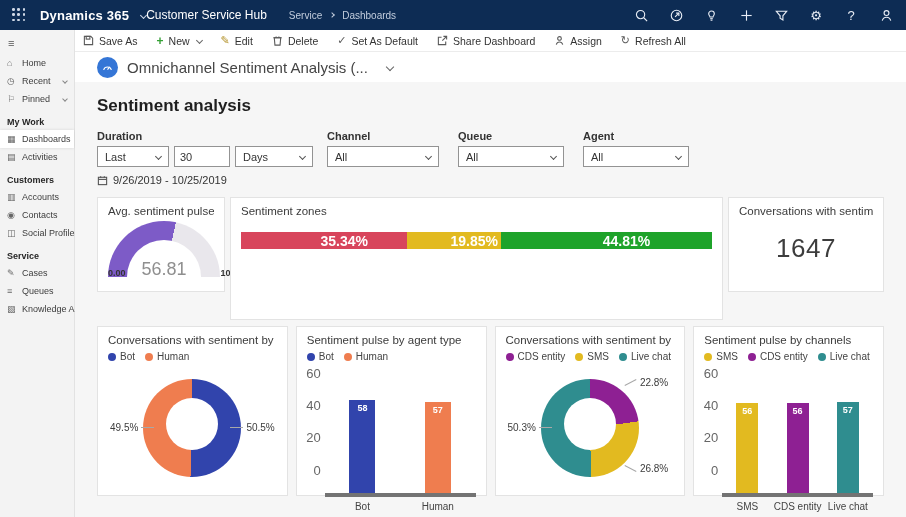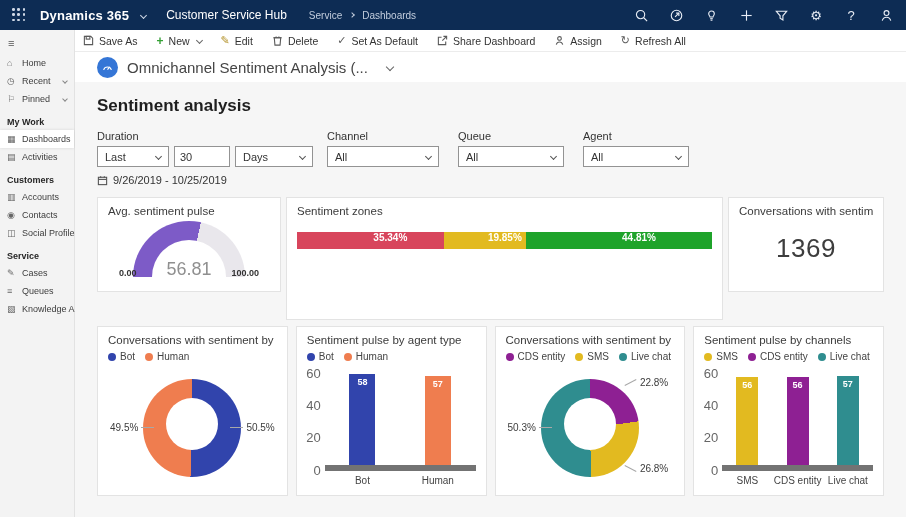--- a/index.html
+++ b/index.html
@@ -8,21 +8,21 @@
     width:906px; height:517px; overflow:hidden; position:relative;
     font-family:"Liberation Sans","DejaVu Sans",sans-serif;
     background:#fff; color:#333;
   }
   
   .topbar { height:30px; background:#0d2c54; display:flex; align-items:center; padding:0 12px; color:#fff; }
   .waffle { width:14px; height:14px; display:grid; grid-template-columns:repeat(3,1fr); gap:2px; cursor:pointer; }
   .waffle i { width:2.5px; height:2.5px; background:#cfd8e6; border-radius:50%; }
   .brand { font-size:13px; font-weight:bold; margin-left:14px; letter-spacing:.2px; }
   .top-chev { margin-left:12px; color:#cfd8e6; }
-  .appname { font-size:12px; margin-left:20px; }
+  .appname { font-size:12px; margin-left:0; }
   .crumbs { display:flex; align-items:center; gap:8px; margin-left:22px; font-size:10px; color:#c2cddd; }
   .top-icons { margin-left:auto; display:flex; align-items:center; gap:19px; }
   .tico { width:16px; height:16px; display:flex; align-items:center; justify-content:center; color:#e8edf5; font-size:13px; cursor:pointer; }
   .tico svg { width:15px; height:15px; stroke:#e8edf5; fill:none; stroke-width:1.2; }
   .chev { display:inline-block; width:5px; height:5px; border-right:1.2px solid currentColor; border-bottom:1.2px solid currentColor; transform:rotate(45deg); }
   .chev.r { transform:rotate(-45deg); }
   
   .shell { display:flex; height:487px; }
   .sidebar { width:75px; background:#f3f3f3; border-right:1px solid #e2e2e2; font-size:9px; color:#3c3c3c; flex:none; }
   .sb-burger { padding:7px 8px 5px; font-size:11px; color:#555; cursor:pointer; }
@@ -43,64 +43,64 @@
   
   .selrow { height:30px; background:#fff; display:flex; align-items:center; padding:0 22px; gap:9px; flex:none; }
   .selicon { width:21px; height:21px; border-radius:50%; background:#3576d6; display:flex; align-items:center; justify-content:center; flex:none; }
   .selicon svg { width:13px; height:13px; stroke:#fff; fill:none; stroke-width:1.5; }
   .seltitle { font-size:15px; color:#454545; }
   .selrow .chev { color:#666; margin-left:10px; width:6px; height:6px; }
   
   .content { flex:1; background:#f6f6f6; padding:12px 22px 0; overflow:hidden; }
   h1.secttl { font-size:17px; margin:2px 0 14px; color:#1f1f1f; }
   .filters { display:flex; }
-  .flabel { font-size:11px; color:#333; margin-bottom:4px; }
+  .flabel { font-size:11px; color:#333; margin-bottom:4px;font-weight:bold; }
   .fctrls { display:flex; gap:5px; }
   .fsel { height:21px; border:1px solid #939393; background:#fff; font-size:11px; color:#333; display:flex; align-items:center; justify-content:space-between; padding:0 7px; cursor:pointer; }
   .fsel .chev { color:#555; }
   input.fnum { height:21px; width:56px; border:1px solid #939393; font-size:11px; padding:0 5px; color:#333; font-family:inherit; }
   .fcol2 { margin-left:14px; } .fcol3 { margin-left:19px; } .fcol4 { margin-left:19px; }
   .daterow { display:flex; align-items:center; gap:5px; margin-top:7px; font-size:11px; color:#333; }
   .daterow svg { width:11px; height:11px; stroke:#555; fill:none; stroke-width:1.2; }
   
   .row1 { display:flex; gap:5px; margin-top:11px; }
   .row2 { display:flex; gap:8px; margin-top:6px; }
   .card { background:#fff; border:1px solid #e3e3e3; padding:7px 10px; position:relative; }
   .ctitle { font-size:11.5px; color:#3b3b3b; white-space:nowrap; overflow:hidden; }
   .legend { display:flex; gap:10px; margin-top:5px; align-items:center; }
   .litem { display:flex; align-items:center; gap:4px; font-size:10px; color:#444; }
   .dot { width:8px; height:8px; border-radius:50%; flex:none; }
   
-  .card-gauge { width:184px; height:95px; flex:none; }
+  .card-gauge { width:128px; height:95px; flex:none; }
   .gwrap { position:relative; width:112px; height:56px; margin:4px auto 0; overflow:hidden; }
   .garc { position:absolute; left:0; top:0; width:112px; height:112px; border-radius:50%; }
   .ghole { position:absolute; left:19px; top:19px; width:74px; height:74px; border-radius:50%; background:#fff; }
   .gval { position:absolute; bottom:-3px; width:100%; text-align:center; font-size:18px; color:#8f8f8f; }
   .gminmax { display:flex; justify-content:space-between; width:140px; margin:-9px auto 0; font-size:9px; font-weight:bold; color:#333; position:relative; }
   
   .card-zones { flex:1; height:123px; }
   .zbar { display:flex; height:17px; margin-top:15px; overflow:hidden; }
-  .zseg { display:flex; align-items:flex-start; justify-content:center; color:#fff; font-size:10px; font-weight:bold; height:100%;padding-left:40px; }
+  .zseg { display:flex; align-items:flex-end; justify-content:center; color:#fff; font-size:14px; font-weight:bold; height:100%;padding-left:40px; }
   
   .card-kpi { width:156px; height:95px; flex:none; }
   .kpival { text-align:center; font-size:26px; color:#3d3d3d; margin-top:16px; letter-spacing:.5px; }
   
   .card-sm { flex:1; height:170px; min-width:0; }
   .donut-area { position:relative; height:124px; }
   .donut { position:absolute; left:50%; top:53%; transform:translate(-50%,-50%); width:98px; height:98px; border-radius:50%; }
   .dhole { position:absolute; left:50%; top:50%; transform:translate(-50%,-50%); width:52px; height:52px; border-radius:50%; background:#fff; }
   .dlab { position:absolute; display:flex; align-items:center; gap:3px; font-size:10px; color:#3c3c3c; }
   .dline { width:13px; height:1px; background:#a8a8a8; }
   .dline.slant-up { transform:rotate(-28deg); }
   .dline.slant-dn { transform:rotate(28deg); }
   
   .plotwrap { display:flex; margin-top:9px; }
   .yaxis { width:18px; position:relative; height:100px; flex:none; }
   .yaxis span { position:absolute; right:4px; font-size:13px; color:#666; transform:translateY(-50%); }
-  .plot { flex:1; height:100px; display:flex; border-bottom:6px solid #737373; }
+  .plot { flex:1; height:100px; display:flex; border-bottom:4px solid #737373;margin-top:26px; }
   .bcol { flex:1; display:flex; justify-content:center; align-items:flex-end; height:100%; }
   .bar { width:26px; }
   .bar.narrow { width:22px; }
   .bar span { display:block; text-align:center; color:#fff; font-size:9px; font-weight:bold; padding-top:3px; }
   .xlabels { display:flex; margin-left:18px; margin-top:4px; }
   .xlabels span { flex:1; text-align:center; font-size:10px; color:#444; white-space:nowrap; }
   
   h2.secttl2 { font-size:17px; color:#1f1f1f; margin:32px 0 0; }
 </style>
 </head>
@@ -361,21 +361,21 @@
                 <span>19.85%</span>
               </div>
             <div class="zseg" style="width: 44.81%; background: rgb(30, 163, 42);">
                 <span>44.81%</span>
               </div>
           </div>
         </div>
 
         <div class="card card-kpi">
           <div class="ctitle">Conversations with sentiment p...</div>
-          <div class="kpival">1369</div>
+          <div class="kpival">1647</div>
         </div>
       </div>
 
       <div class="row2">
         <div class="card card-sm">
           <div class="ctitle">Conversations with sentiment by agent t...</div>
           <div class="legend">
             <span class="litem">
                 <i class="dot" style="background: rgb(49, 68, 172);"></i>
                 <span>Bot</span>

